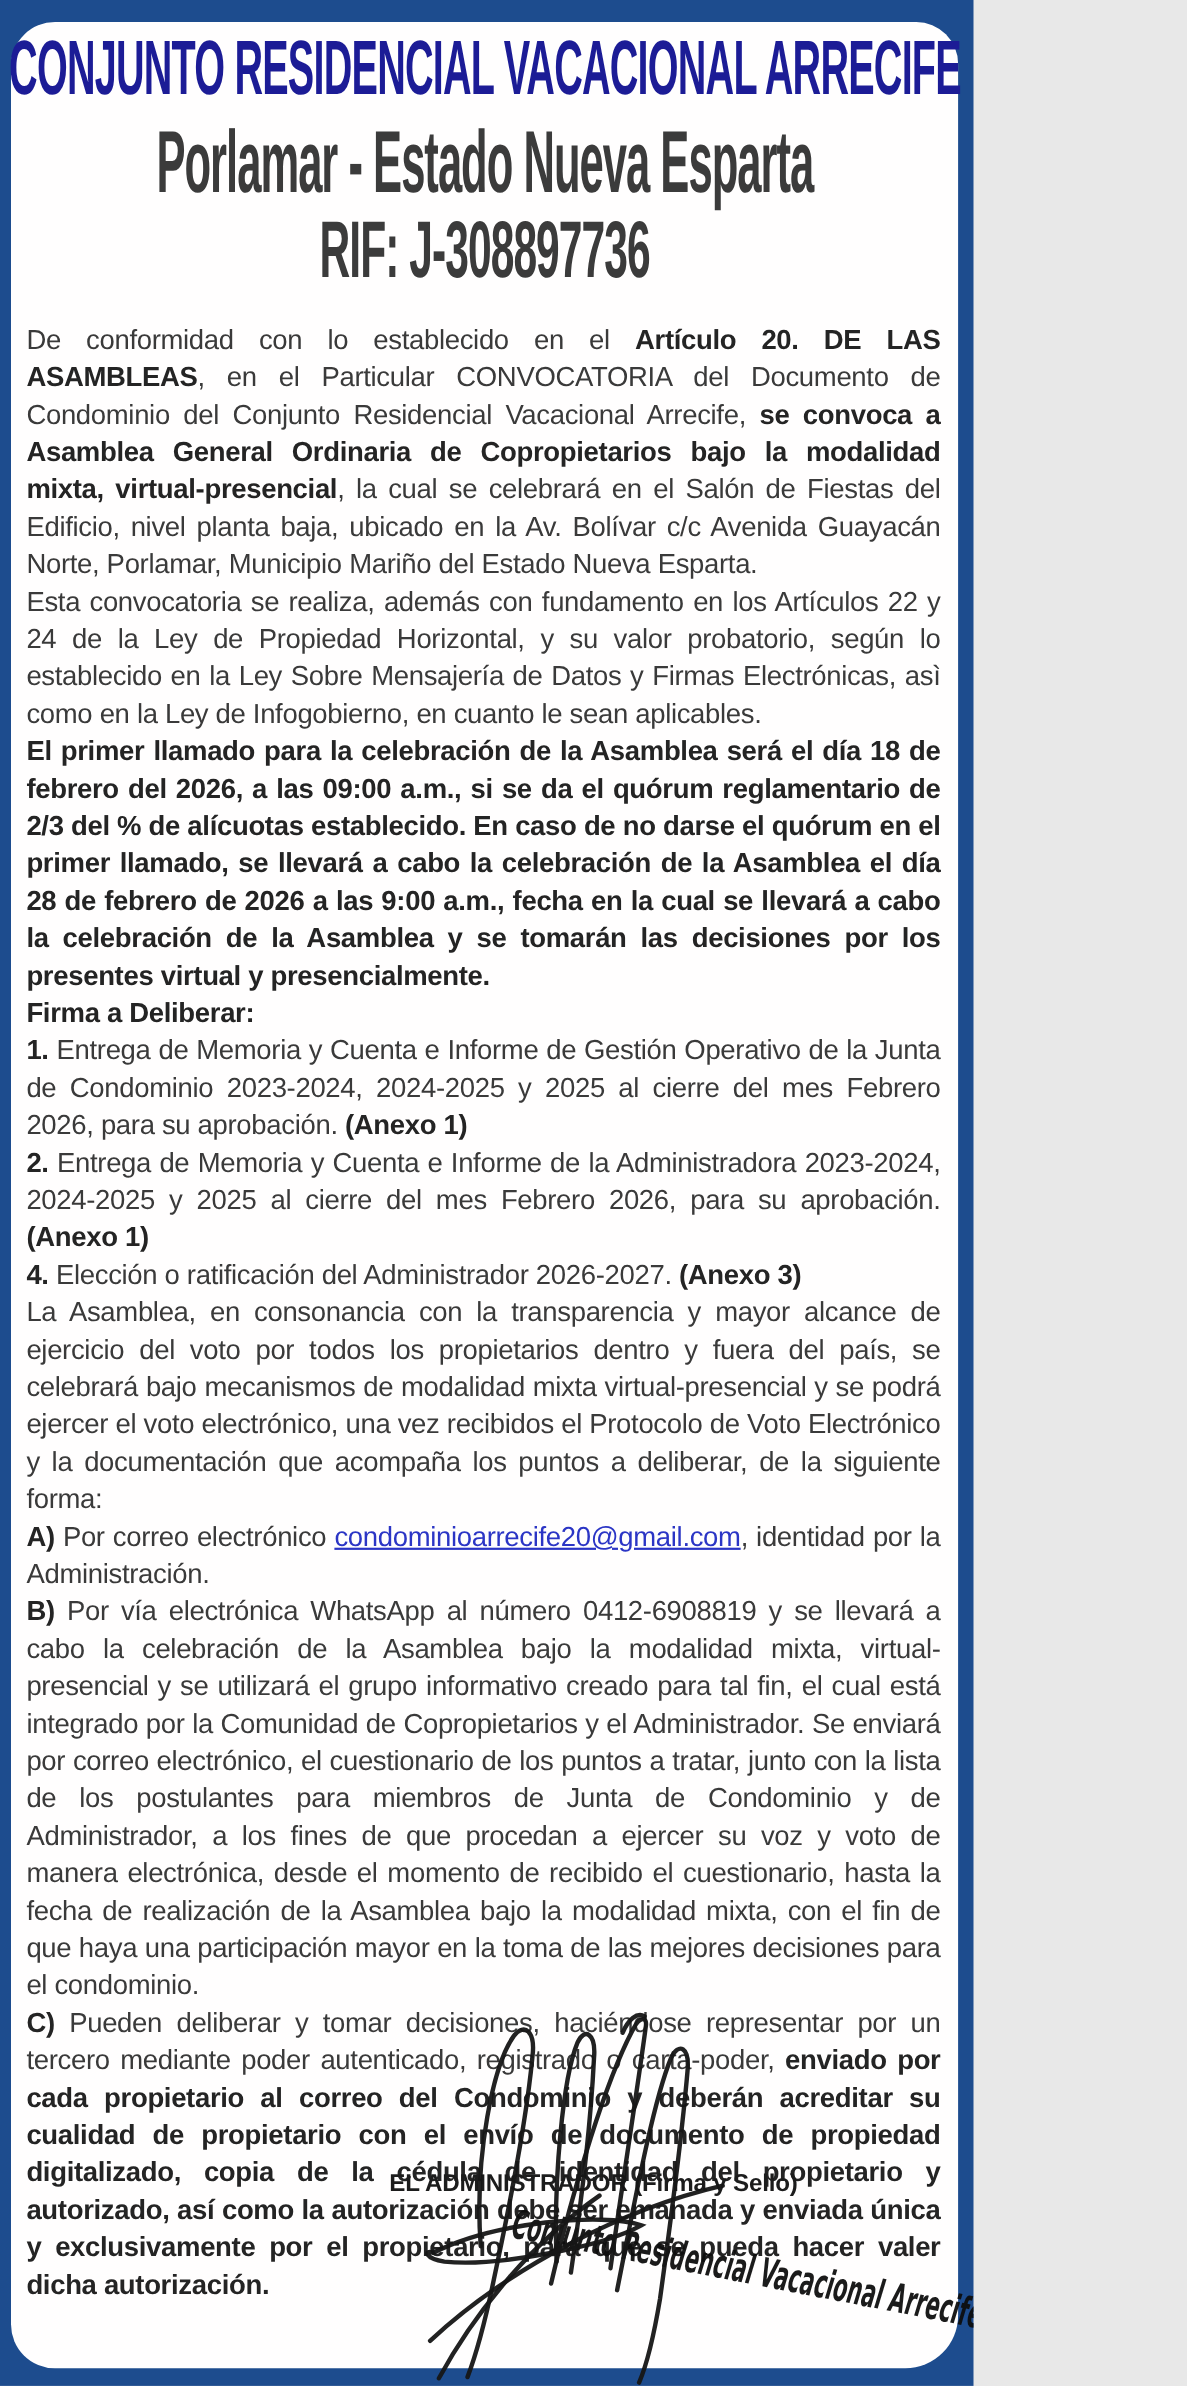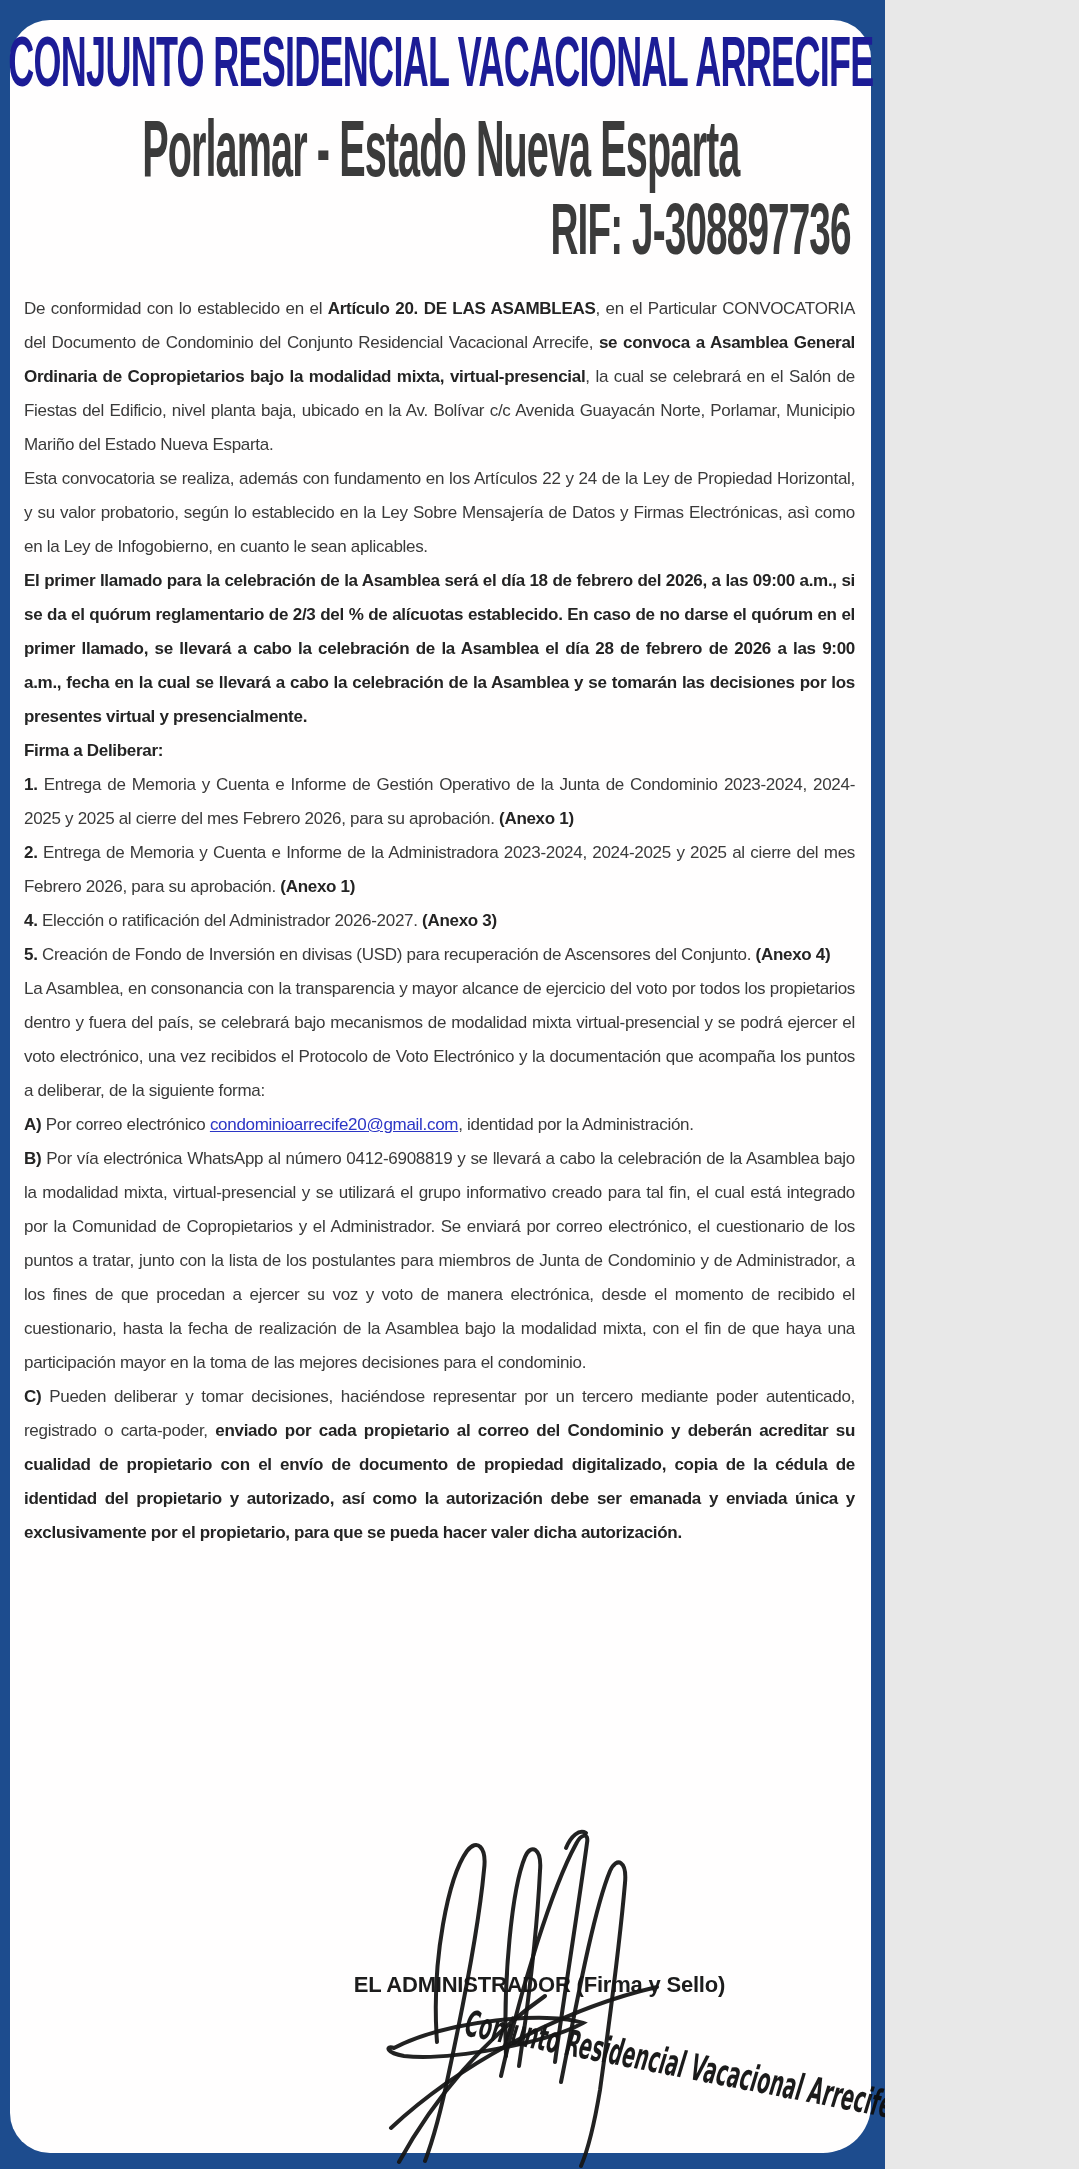--- a/index.html
+++ b/index.html
@@ -17,27 +17,27 @@
   .hline > span { white-space:nowrap; font-weight:bold; }
   .title-line { height:60px; }
   .title-line > span {
     font-size:50px; letter-spacing:-1px; color:var(--title-blue,#1c1c96);
     transform:scale(0.72,1.40);
   }
   .sub-line1 { height:74px; margin-top:20px; }
   .sub-line1 > span {
     font-size:44px; letter-spacing:-1px; color:#3b3b3b; transform:scale(0.90,1.82);
   }
-  .sub-line2 { height:70px; margin-top:8px;justify-content:flex-end; }
+  .sub-line2 { height:70px; margin-top:8px; }
   .sub-line2 > span {
     font-size:44px; letter-spacing:-1px; color:#3b3b3b; transform:scale(0.88,1.66);
   }
   .body-text {
     margin-top:28px; padding:0 16px 0 14px;
-    font-size:17px; line-height:34px; letter-spacing:-0.3px;
+    font-size:25px; line-height:34px; letter-spacing:-0.3px;
     color:var(--body-text,#3a3a3a); text-align:justify;
   }
   .para { margin:0; }
   .para .b { font-weight:bold; color:var(--bold-text,#242424); }
   a.email { color:var(--link-blue,#2b35c5); text-decoration:underline; cursor:pointer; }
   .sig-caption {
     position:absolute; left:0; width:1079px; top:1972px; text-align:center;
     font-weight:bold; font-size:22px; letter-spacing:-0.2px; color:#1c1c1c;
   }
   .stamp {
@@ -69,21 +69,20 @@
     </div>
 
     <div class="body-text">
         <p class="para"><span>De conformidad con lo establecido en el </span><span class="b">Artículo 20. DE LAS ASAMBLEAS</span><span>, en el Particular CONVOCATORIA del Documento de Condominio del Conjunto Residencial Vacacional Arrecife, </span><span class="b">se convoca a Asamblea General Ordinaria de Copropietarios bajo la modalidad mixta, virtual-presencial</span><span>, la cual se celebrará en el Salón de Fiestas del Edificio, nivel planta baja, ubicado en la Av. Bolívar c/c Avenida Guayacán Norte, Porlamar, Municipio Mariño del Estado Nueva Esparta.</span></p>
         <p class="para"><span>Esta convocatoria se realiza, además con fundamento en los Artículos 22 y 24 de la Ley de Propiedad Horizontal, y su valor probatorio, según lo establecido en la Ley Sobre Mensajería de Datos y Firmas Electrónicas, asì como en la Ley de Infogobierno, en cuanto le sean aplicables.</span></p>
         <p class="para"><span class="b">El primer llamado para la celebración de la Asamblea será el día 18 de febrero del 2026, a las 09:00 a.m., si se da el quórum reglamentario de 2/3 del % de alícuotas establecido. En caso de no darse el quórum en el primer llamado, se llevará a cabo la celebración de la Asamblea el día 28 de febrero de 2026 a las 9:00 a.m., fecha en la cual se llevará a cabo la celebración de la Asamblea y se tomarán las decisiones por los presentes virtual y presencialmente.</span></p>
         <p class="para"><span class="b">Firma a Deliberar:</span></p>
         <p class="para"><span class="b">1.</span><span> Entrega de Memoria y Cuenta e Informe de Gestión Operativo de la Junta de Condominio 2023-2024, 2024-2025 y 2025 al cierre del mes Febrero 2026, para su aprobación. </span><span class="b">(Anexo 1)</span></p>
         <p class="para"><span class="b">2.</span><span> Entrega de Memoria y Cuenta e Informe de la Administradora 2023-2024, 2024-2025 y 2025 al cierre del mes Febrero 2026, para su aprobación. </span><span class="b">(Anexo 1)</span></p>
         <p class="para"><span class="b">4.</span><span> Elección o ratificación del Administrador 2026-2027. </span><span class="b">(Anexo 3)</span></p>
-        <p class="para"><span class="b">5.</span><span> Creación de Fondo de Inversión en divisas (USD) para recuperación de Ascensores del Conjunto. </span><span class="b">(Anexo 4)</span></p>
         <p class="para"><span>La Asamblea, en consonancia con la transparencia y mayor alcance de ejercicio del voto por todos los propietarios dentro y fuera del país, se celebrará bajo mecanismos de modalidad mixta virtual-presencial y se podrá ejercer el voto electrónico, una vez recibidos el Protocolo de Voto Electrónico y la documentación que acompaña los puntos a deliberar, de la siguiente forma:</span></p>
         <p class="para"><span class="b">A)</span><span> Por correo electrónico </span><a class="email" href="#">condominioarrecife20@gmail.com</a><span>, identidad por la Administración.</span></p>
         <p class="para"><span class="b">B)</span><span> Por vía electrónica WhatsApp al número 0412-6908819 y se llevará a cabo la celebración de la Asamblea bajo la modalidad mixta,  virtual-presencial y se utilizará el grupo informativo creado para tal fin, el cual está integrado por la Comunidad de Copropietarios y el Administrador. Se enviará por correo electrónico, el cuestionario de los puntos a tratar, junto con la lista de los postulantes para miembros de Junta de Condominio y de Administrador, a los fines de que procedan a ejercer su voz y voto de manera electrónica, desde el momento de recibido el cuestionario, hasta la fecha de realización de la Asamblea bajo la modalidad mixta, con el fin de que haya una participación mayor en la toma de las mejores decisiones para el condominio.</span></p>
         <p class="para"><span class="b">C)</span><span> Pueden deliberar y tomar decisiones, haciéndose representar por un tercero mediante poder autenticado, registrado o carta-poder, </span><span class="b">enviado por cada propietario al correo del Condominio y deberán acreditar su cualidad de propietario con el envío de documento de propiedad digitalizado, copia de la cédula de identidad del propietario y autorizado, así como la autorización debe ser emanada y enviada única y exclusivamente por el propietario, para que se pueda hacer valer dicha autorización.</span></p>
       </div>
   </div>
 
   <div class="sig-caption">EL ADMINISTRADOR (Firma y Sello)</div>
 
   <div class="stamp">Conjunto Residencial Vacacional Arrecife</div>

